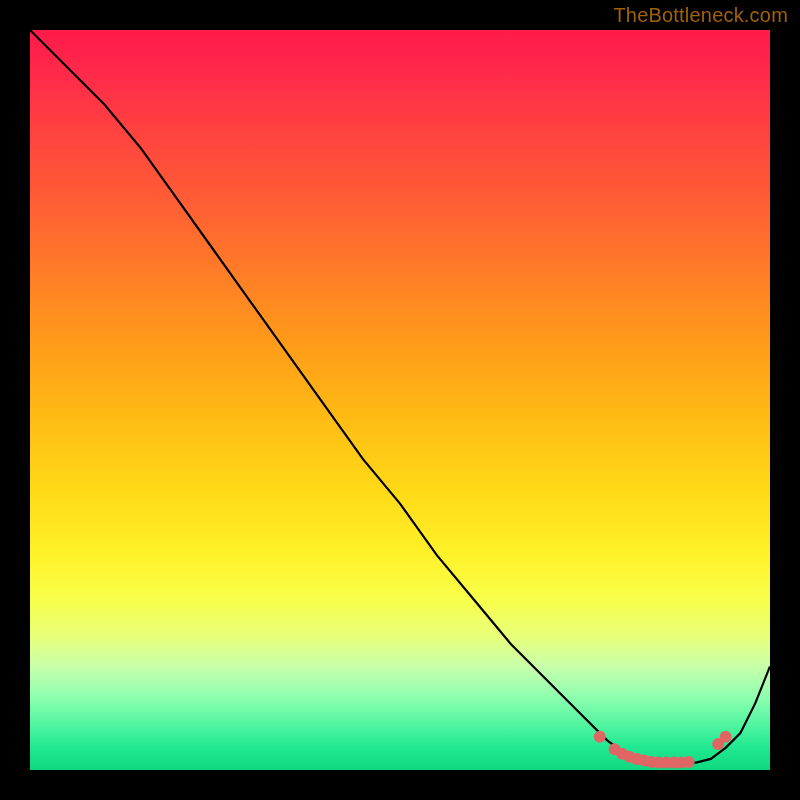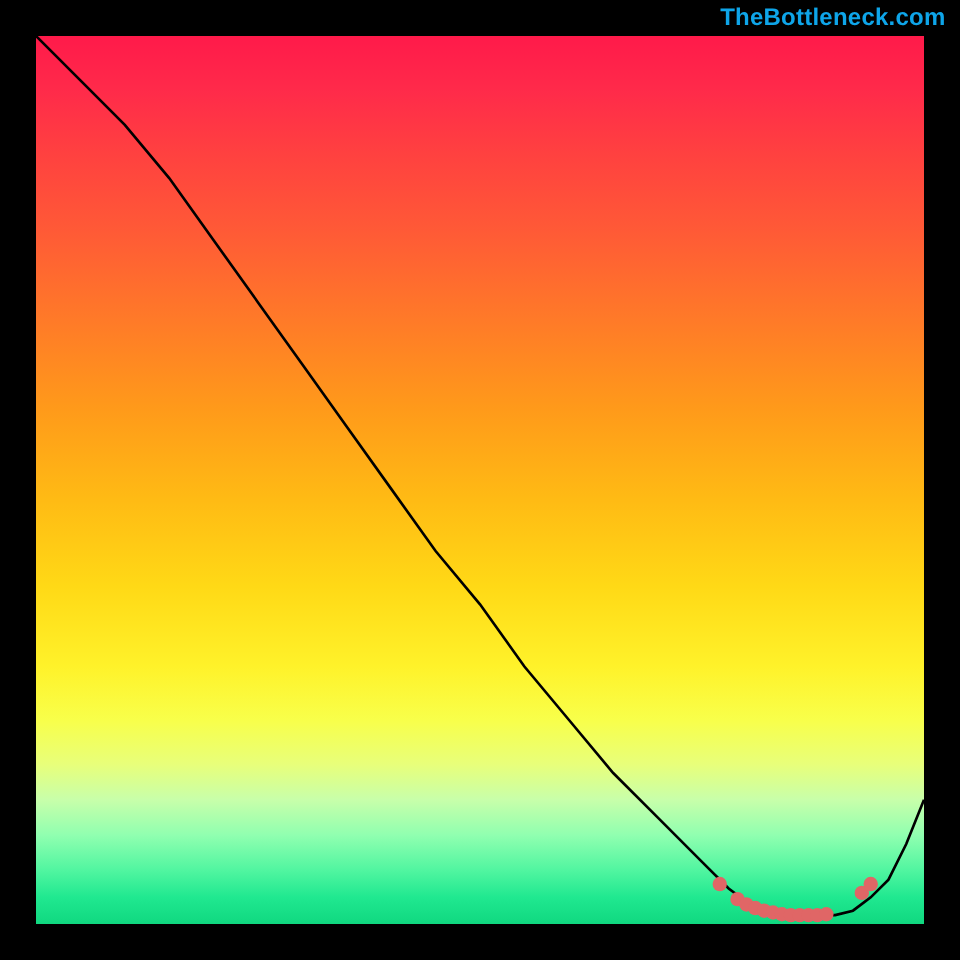--- a/index.html
+++ b/index.html
@@ -14,23 +14,23 @@
   .container {
     position: relative;
     width: 800px;
     height: 800px;
     background: #000;
   }
   .watermark {
     position: absolute;
     top: 4px;
     right: 12px;
-    color: #0ea5e9;
+    color: #a16207;
     font-size: 20px;
-    font-weight: 700;
+    font-weight: 400;
     z-index: 10;
     letter-spacing: 0.2px;
     margin-left: 37px;
   }
   .plot-area {
     position: absolute;
     left: 30px;
     top: 30px;
     width: 740px;
     height: 740px;

